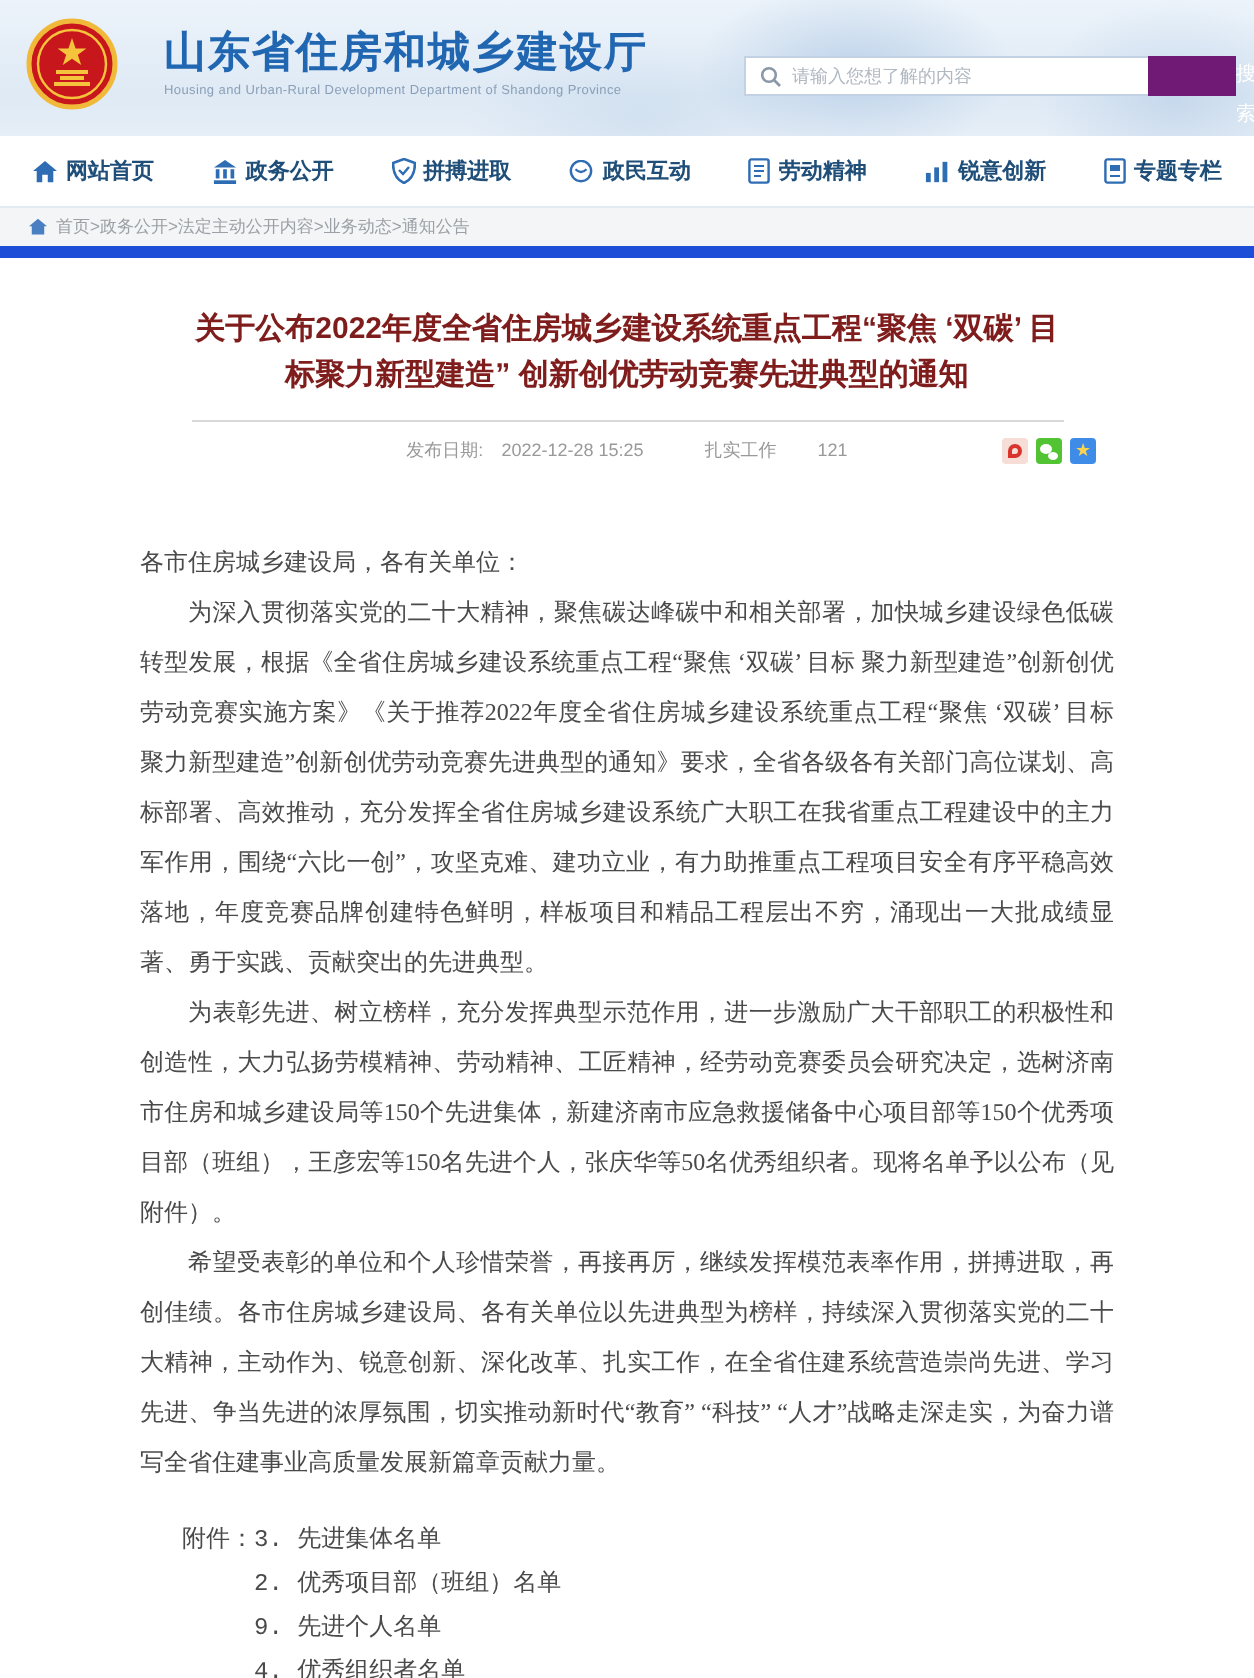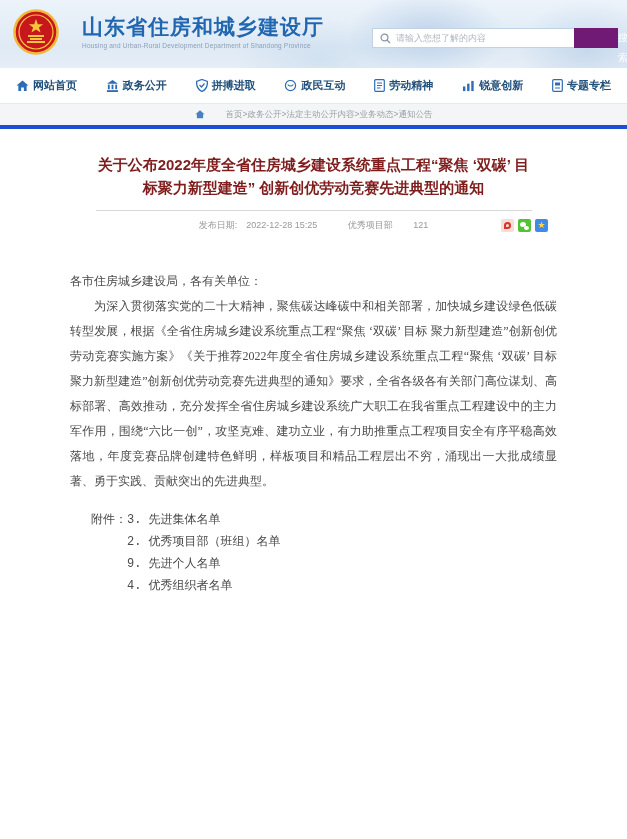--- a/index.html
+++ b/index.html
@@ -24,21 +24,21 @@
   .search-input::placeholder { color:#b0b8c2; }
   .search-btn { width:44px; height:20px; margin:-1px -1px -1px 0; background:#701a75; color:#fff; font-size:10px; border:none; cursor:pointer; line-height:20px; text-align:center;padding-left:44px; }
 
   
   .navbar { height:36px; background:rgba(255,255,255,.72); display:flex; align-items:center; justify-content:space-between; padding:0 16px; border-bottom:1px solid #e3eaf2; }
   .nav-item { display:flex; align-items:center; gap:4px; cursor:pointer; }
   .nav-label { font-size:11px; font-weight:bold; color:#1f4e79; }
   .nav-ico { display:flex; }
 
   
-  .breadcrumb-bar { height:25px; background:#f4f5f6; border-bottom:4px solid #1d4ed8; display:flex; align-items:center; padding:0 14px; gap:21px;justify-content:center; }
+  .breadcrumb-bar { height:25px; background:#f4f5f6; border-bottom:6px solid #1d4ed8; display:flex; align-items:center; padding:0 14px; gap:4px; }
   .breadcrumb-text { font-size:8.5px; color:#9aa0a6; cursor:pointer; }
 
   
   .content { background:#ffffff; height:720px; }
   .article-title { padding-top:24px; width:436px; margin:0 auto; text-align:center; font-size:15px; font-weight:bold; color:#7f1d1d; line-height:23px; }
   .divider { width:436px; height:1px; background:#d9d9d9; margin:11px auto 0; }
   .meta-row { position:relative; margin-top:8px; text-align:center; font-size:9px; color:#999; height:14px; }
   .meta-row .m { margin:12px 9px; }
   .share { position:absolute; right:79px; top:0; display:flex; gap:4px; }
   .share-ic { width:13px; height:13px; border-radius:2px; display:flex; align-items:center; justify-content:center; cursor:pointer; }
@@ -172,37 +172,39 @@
       </svg>
     <span class="breadcrumb-text">首页&gt;政务公开&gt;法定主动公开内容&gt;业务动态&gt;通知公告</span>
   </div>
 
   <div class="content">
     <div class="article-title">关于公布2022年度全省住房城乡建设系统重点工程“聚焦 ‘双碳’ 目标聚力新型建造” 创新创优劳动竞赛先进典型的通知</div>
     <div class="divider"></div>
 
     <div class="meta-row">
       <span class="m">发布日期:</span><span>2022-12-28 15:25</span>
-      <span class="m" style="margin-left:28px;">优秀项目部</span>
+      <span class="m" style="margin-left:28px;">扎实工作</span>
       <span class="m">121</span>
       <span class="share">
         <span class="share-ic share-weibo">
             <span class="weibo-dot"></span>
           </span>
         <span class="share-ic share-wechat">
             <span class="wc-b1"></span>
             <span class="wc-b2"></span>
           </span>
         <span class="share-ic share-fav">★</span>
       </span>
     </div>
 
     <div class="body-text">
       <p class="salutation">各市住房城乡建设局，各有关单位：</p>
       <p>为深入贯彻落实党的二十大精神，聚焦碳达峰碳中和相关部署，加快城乡建设绿色低碳转型发展，根据《全省住房城乡建设系统重点工程“聚焦 ‘双碳’ 目标 聚力新型建造”创新创优劳动竞赛实施方案》《关于推荐2022年度全省住房城乡建设系统重点工程“聚焦 ‘双碳’ 目标 聚力新型建造”创新创优劳动竞赛先进典型的通知》要求，全省各级各有关部门高位谋划、高标部署、高效推动，充分发挥全省住房城乡建设系统广大职工在我省重点工程建设中的主力军作用，围绕“六比一创”，攻坚克难、建功立业，有力助推重点工程项目安全有序平稳高效落地，年度竞赛品牌创建特色鲜明，样板项目和精品工程层出不穷，涌现出一大批成绩显著、勇于实践、贡献突出的先进典型。</p>
+      <p>为表彰先进、树立榜样，充分发挥典型示范作用，进一步激励广大干部职工的积极性和创造性，大力弘扬劳模精神、劳动精神、工匠精神，经劳动竞赛委员会研究决定，选树济南市住房和城乡建设局等150个先进集体，新建济南市应急救援储备中心项目部等150个优秀项目部（班组），王彦宏等150名先进个人，张庆华等50名优秀组织者。现将名单予以公布（见附件）。</p>
+      <p>希望受表彰的单位和个人珍惜荣誉，再接再厉，继续发挥模范表率作用，拼搏进取，再创佳绩。各市住房城乡建设局、各有关单位以先进典型为榜样，持续深入贯彻落实党的二十大精神，主动作为、锐意创新、深化改革、扎实工作，在全省住建系统营造崇尚先进、学习先进、争当先进的浓厚氛围，切实推动新时代“教育” “科技” “人才”战略走深走实，为奋力谱写全省住建事业高质量发展新篇章贡献力量。</p>
 
       <div class="attachments">
         <div class="attach-label">附件：</div>
         <div class="attach-items">
           <div>3. 先进集体名单</div>
           <div>2. 优秀项目部（班组）名单</div>
           <div>9. 先进个人名单</div>
           <div>4. 优秀组织者名单</div>
         </div>
       </div>

